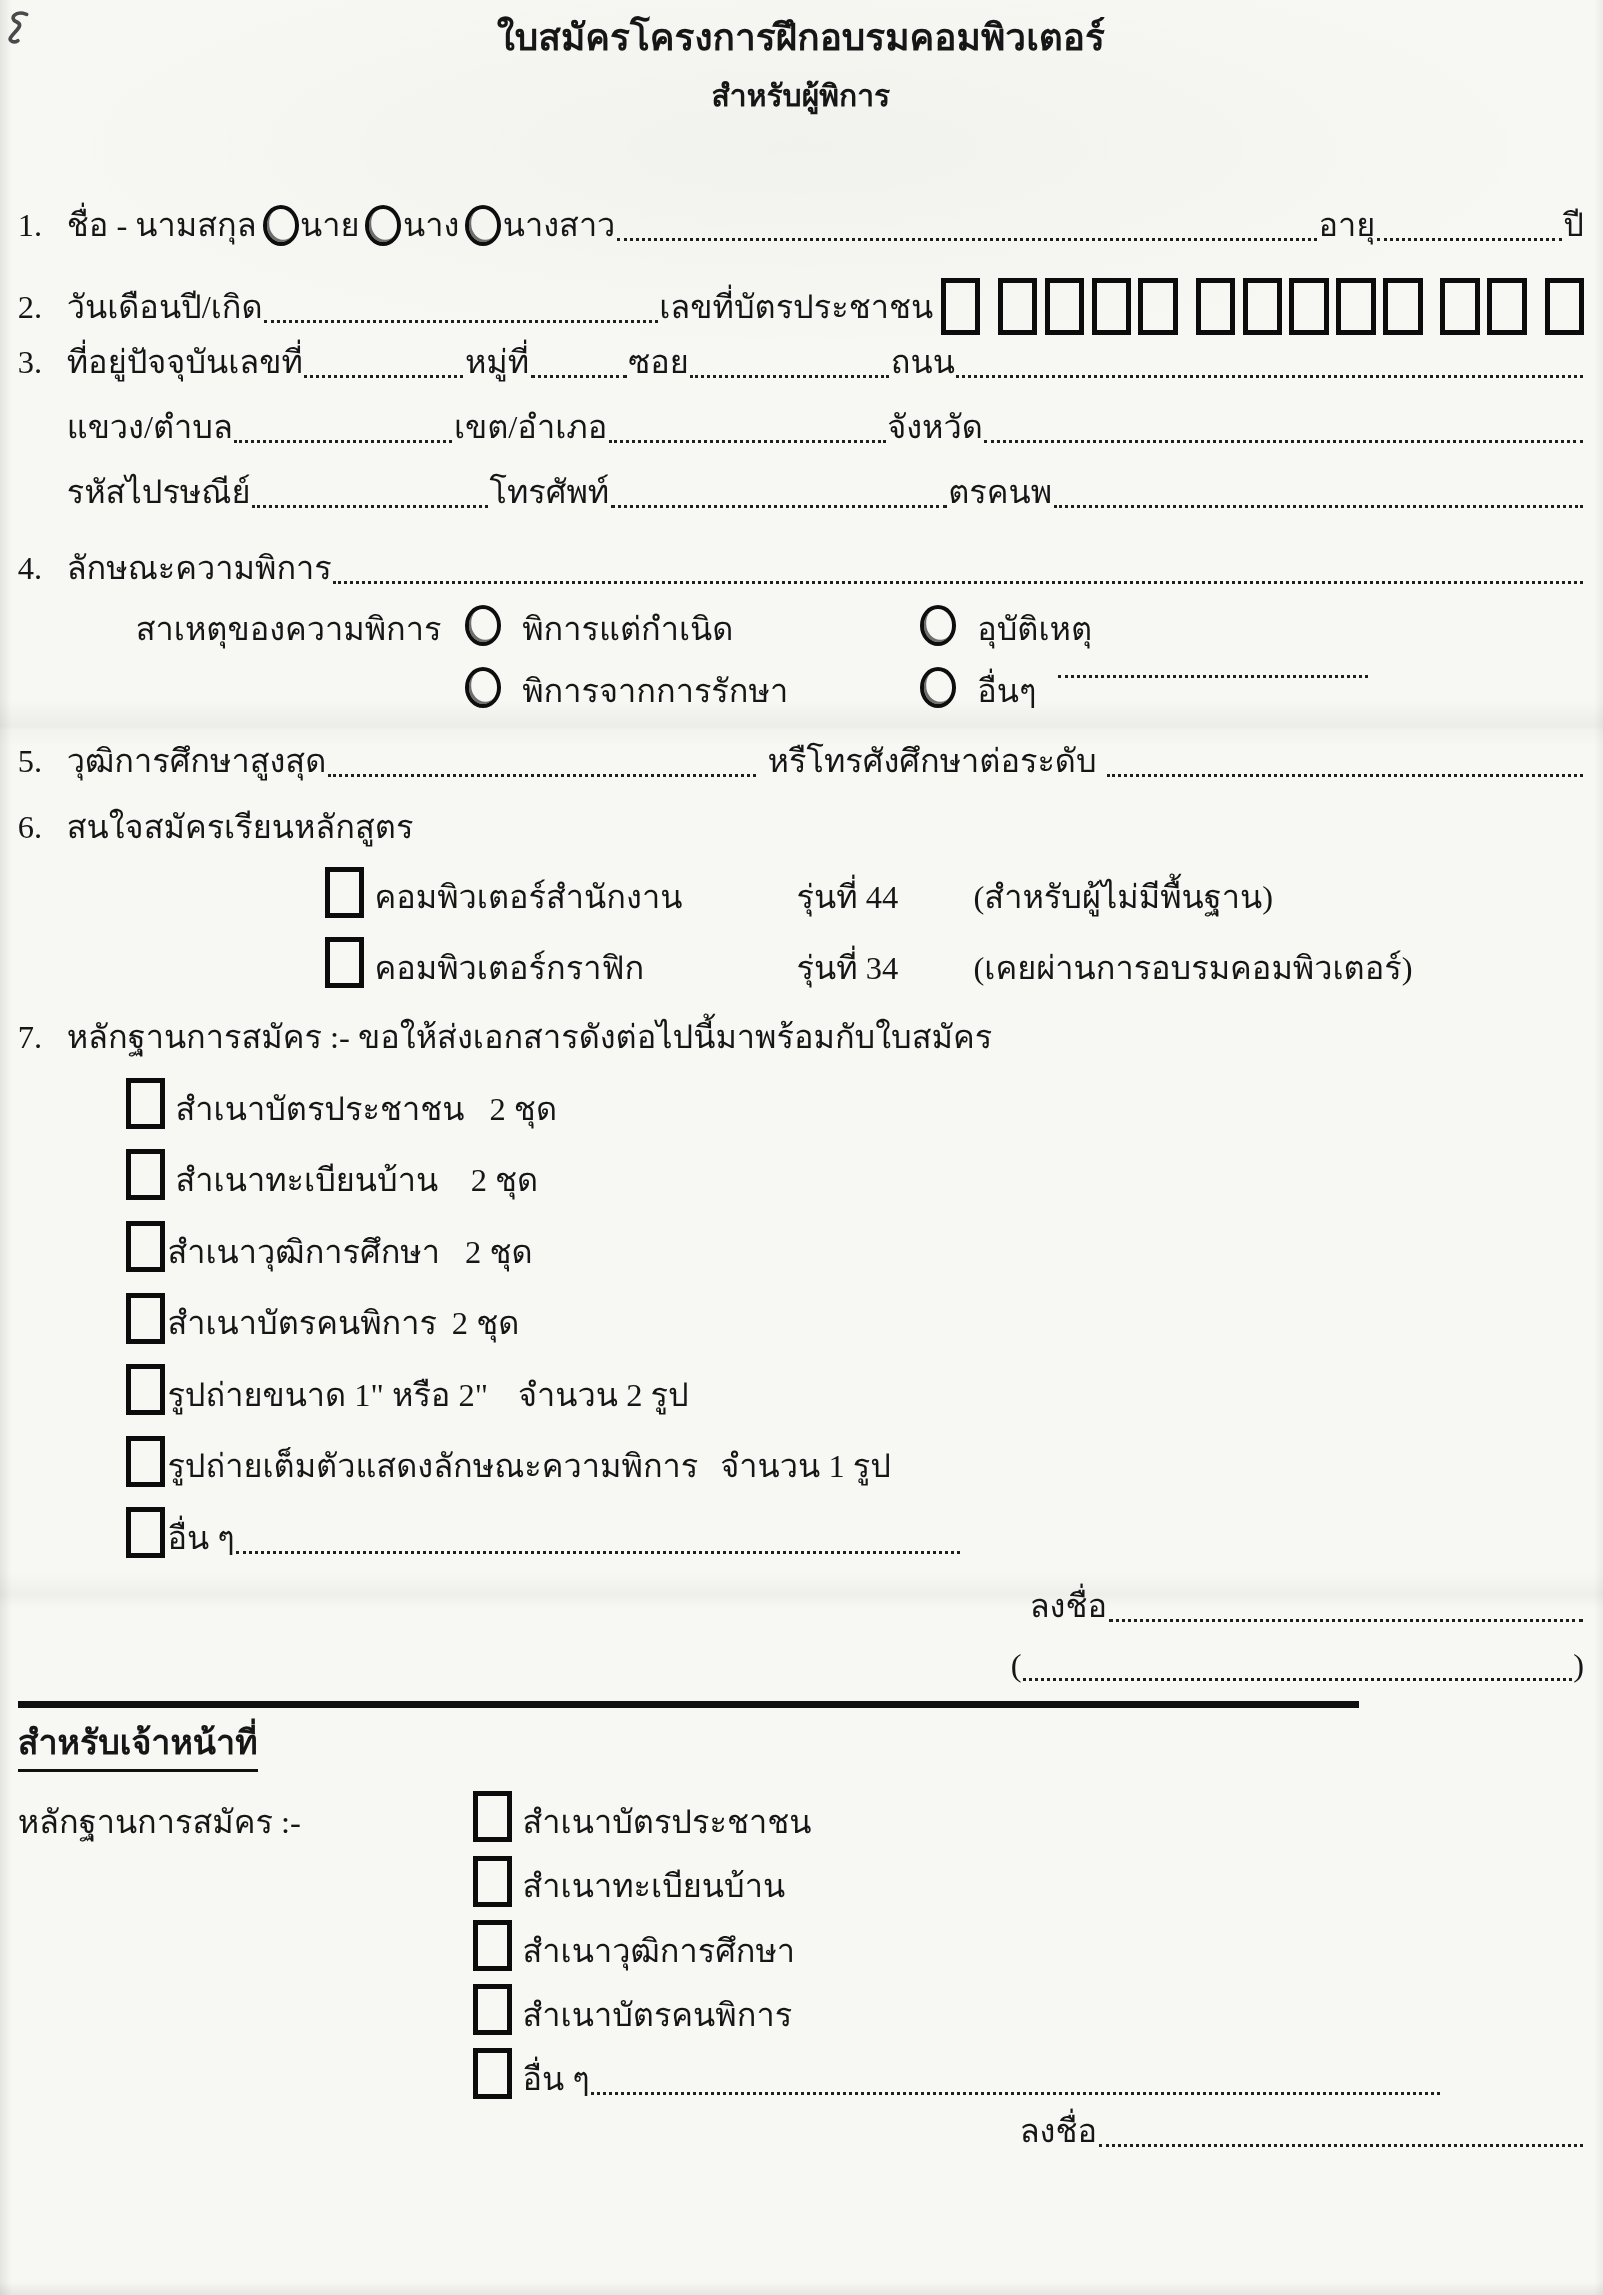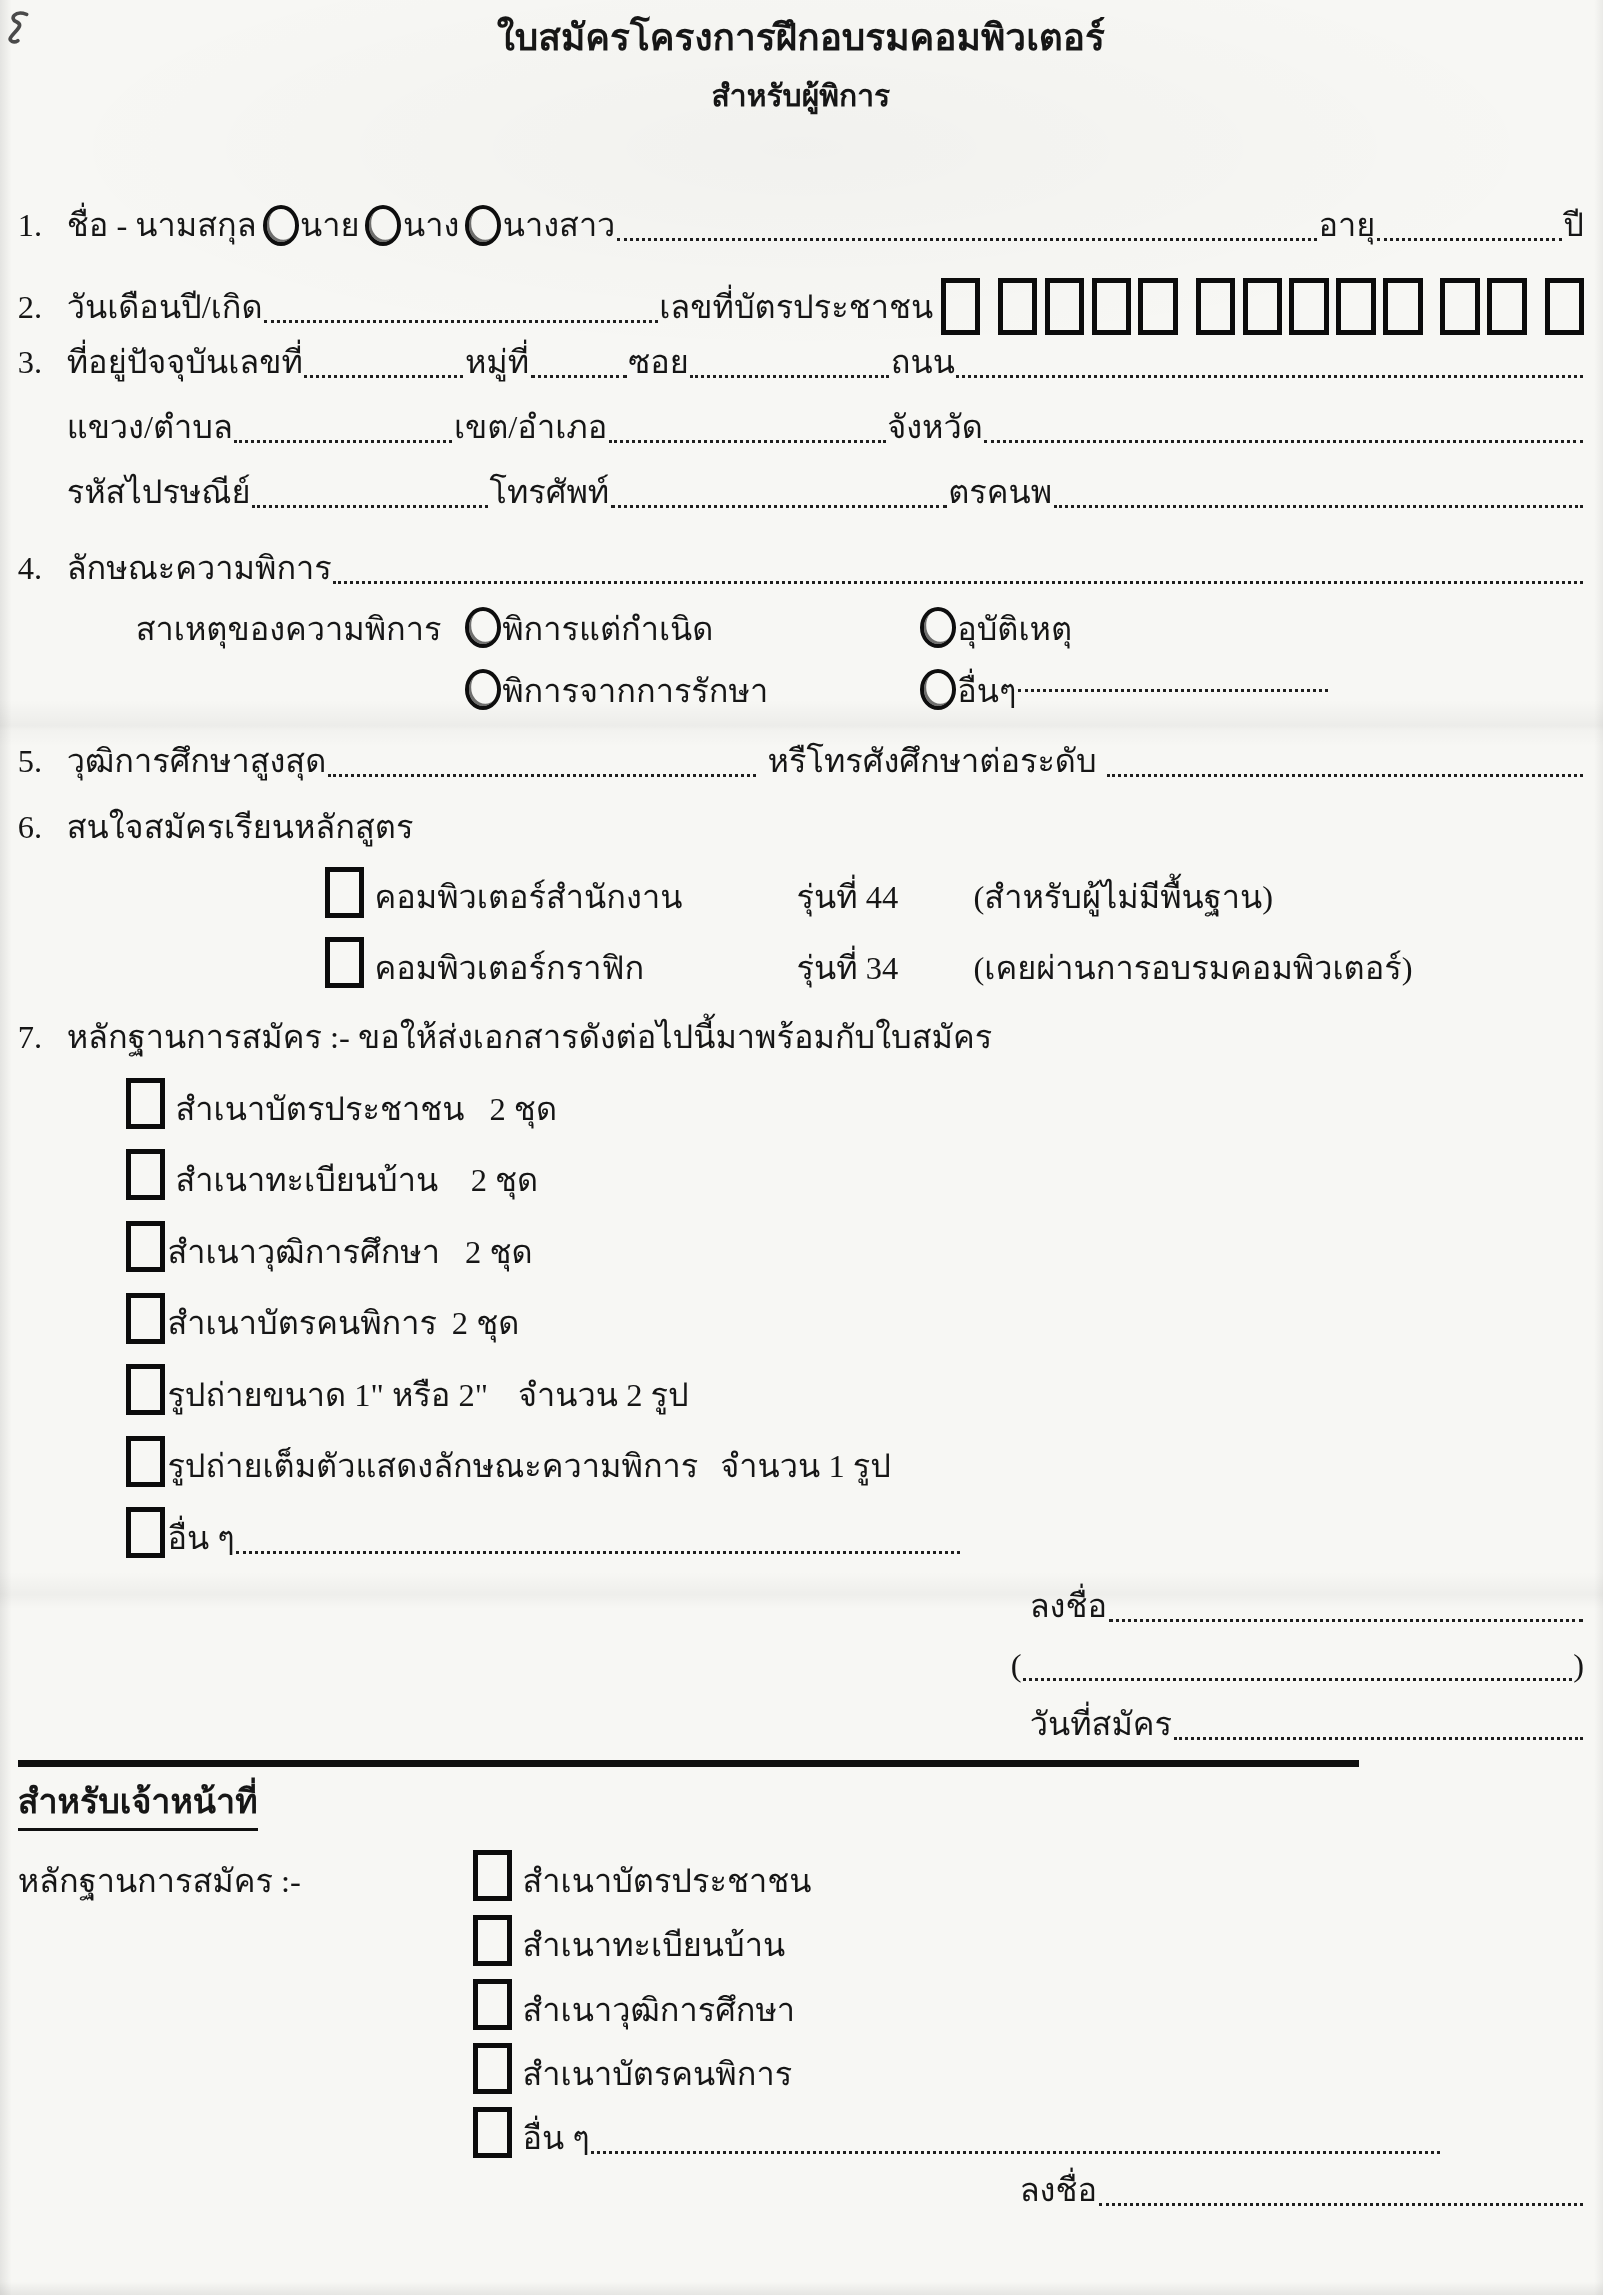--- a/index.html
+++ b/index.html
@@ -37,21 +37,21 @@
 
   .radio{flex:none;width:28px;height:32.5px;border:4.4px solid #0e0e0e;border-radius:50%;
          box-shadow:inset 2.2px -2.2px 0 rgba(0,0,0,0.55);margin:0 1.5px 4.4px 5.9px;}
   .cbx{flex:none;width:29.5px;height:41px;border:5.2px solid #0c0c0c;margin:0 10.3px 4.4px 0;}
   .cbx.tight{margin-right:2.2px;}
 
   .idwrap{display:flex;gap:17.7px;margin-left:7.4px;align-items:center;}
   .idgroup{display:flex;gap:7.4px;}
   .idbox{flex:none;width:29.5px;height:47px;border:5.2px solid #0c0c0c;margin-bottom:-3px;}
 
-  .causecol{display:flex;align-items:center;}
+  .causecol{display:flex;align-items:flex-start;gap:20px;}
 
   .rule{height:6.6px;background:#101010;width:1341px;margin-top:11.8px;}
   .officer-heading{display:inline-block;font-weight:bold;font-size:34px;
                    border-bottom:3.7px solid #101010;padding-bottom:1.5px;margin-top:8.9px;}
 
   
   .mt-item1{margin-top:83px;}
   .mt-item2{margin-top:28px;}
   .mt-3a{margin-top:5.9px;}
   .mt-3b{margin-top:16.2px;}
@@ -266,24 +266,20 @@
 
   <div class="row mt-sig" style="margin-left:1012px;margin-top:19px">
     <span class="lbl">ลงชื่อ</span>
     <span class="dots grow"></span>
   </div>
   <div class="row mt-sig" style="margin-left:993px">
     <span class="lbl">(</span>
     <span class="dots grow"></span>
     <span class="lbl">)</span>
   </div>
-  <div class="row mt-sig" style="margin-left:1012px">
-    <span class="lbl">วันที่สมัคร</span>
-    <span class="dots grow"></span>
-  </div>
 
   <div class="rule"></div>
 
   <div>
     <div class="officer-heading">สำหรับเจ้าหน้าที่</div>
 
     <div class="row mt-off1">
       <span class="lbl" style="width:455px">หลักฐานการสมัคร :-</span>
       <span class="cbx"></span>
       <span class="lbl">สำเนาบัตรประชาชน</span>

